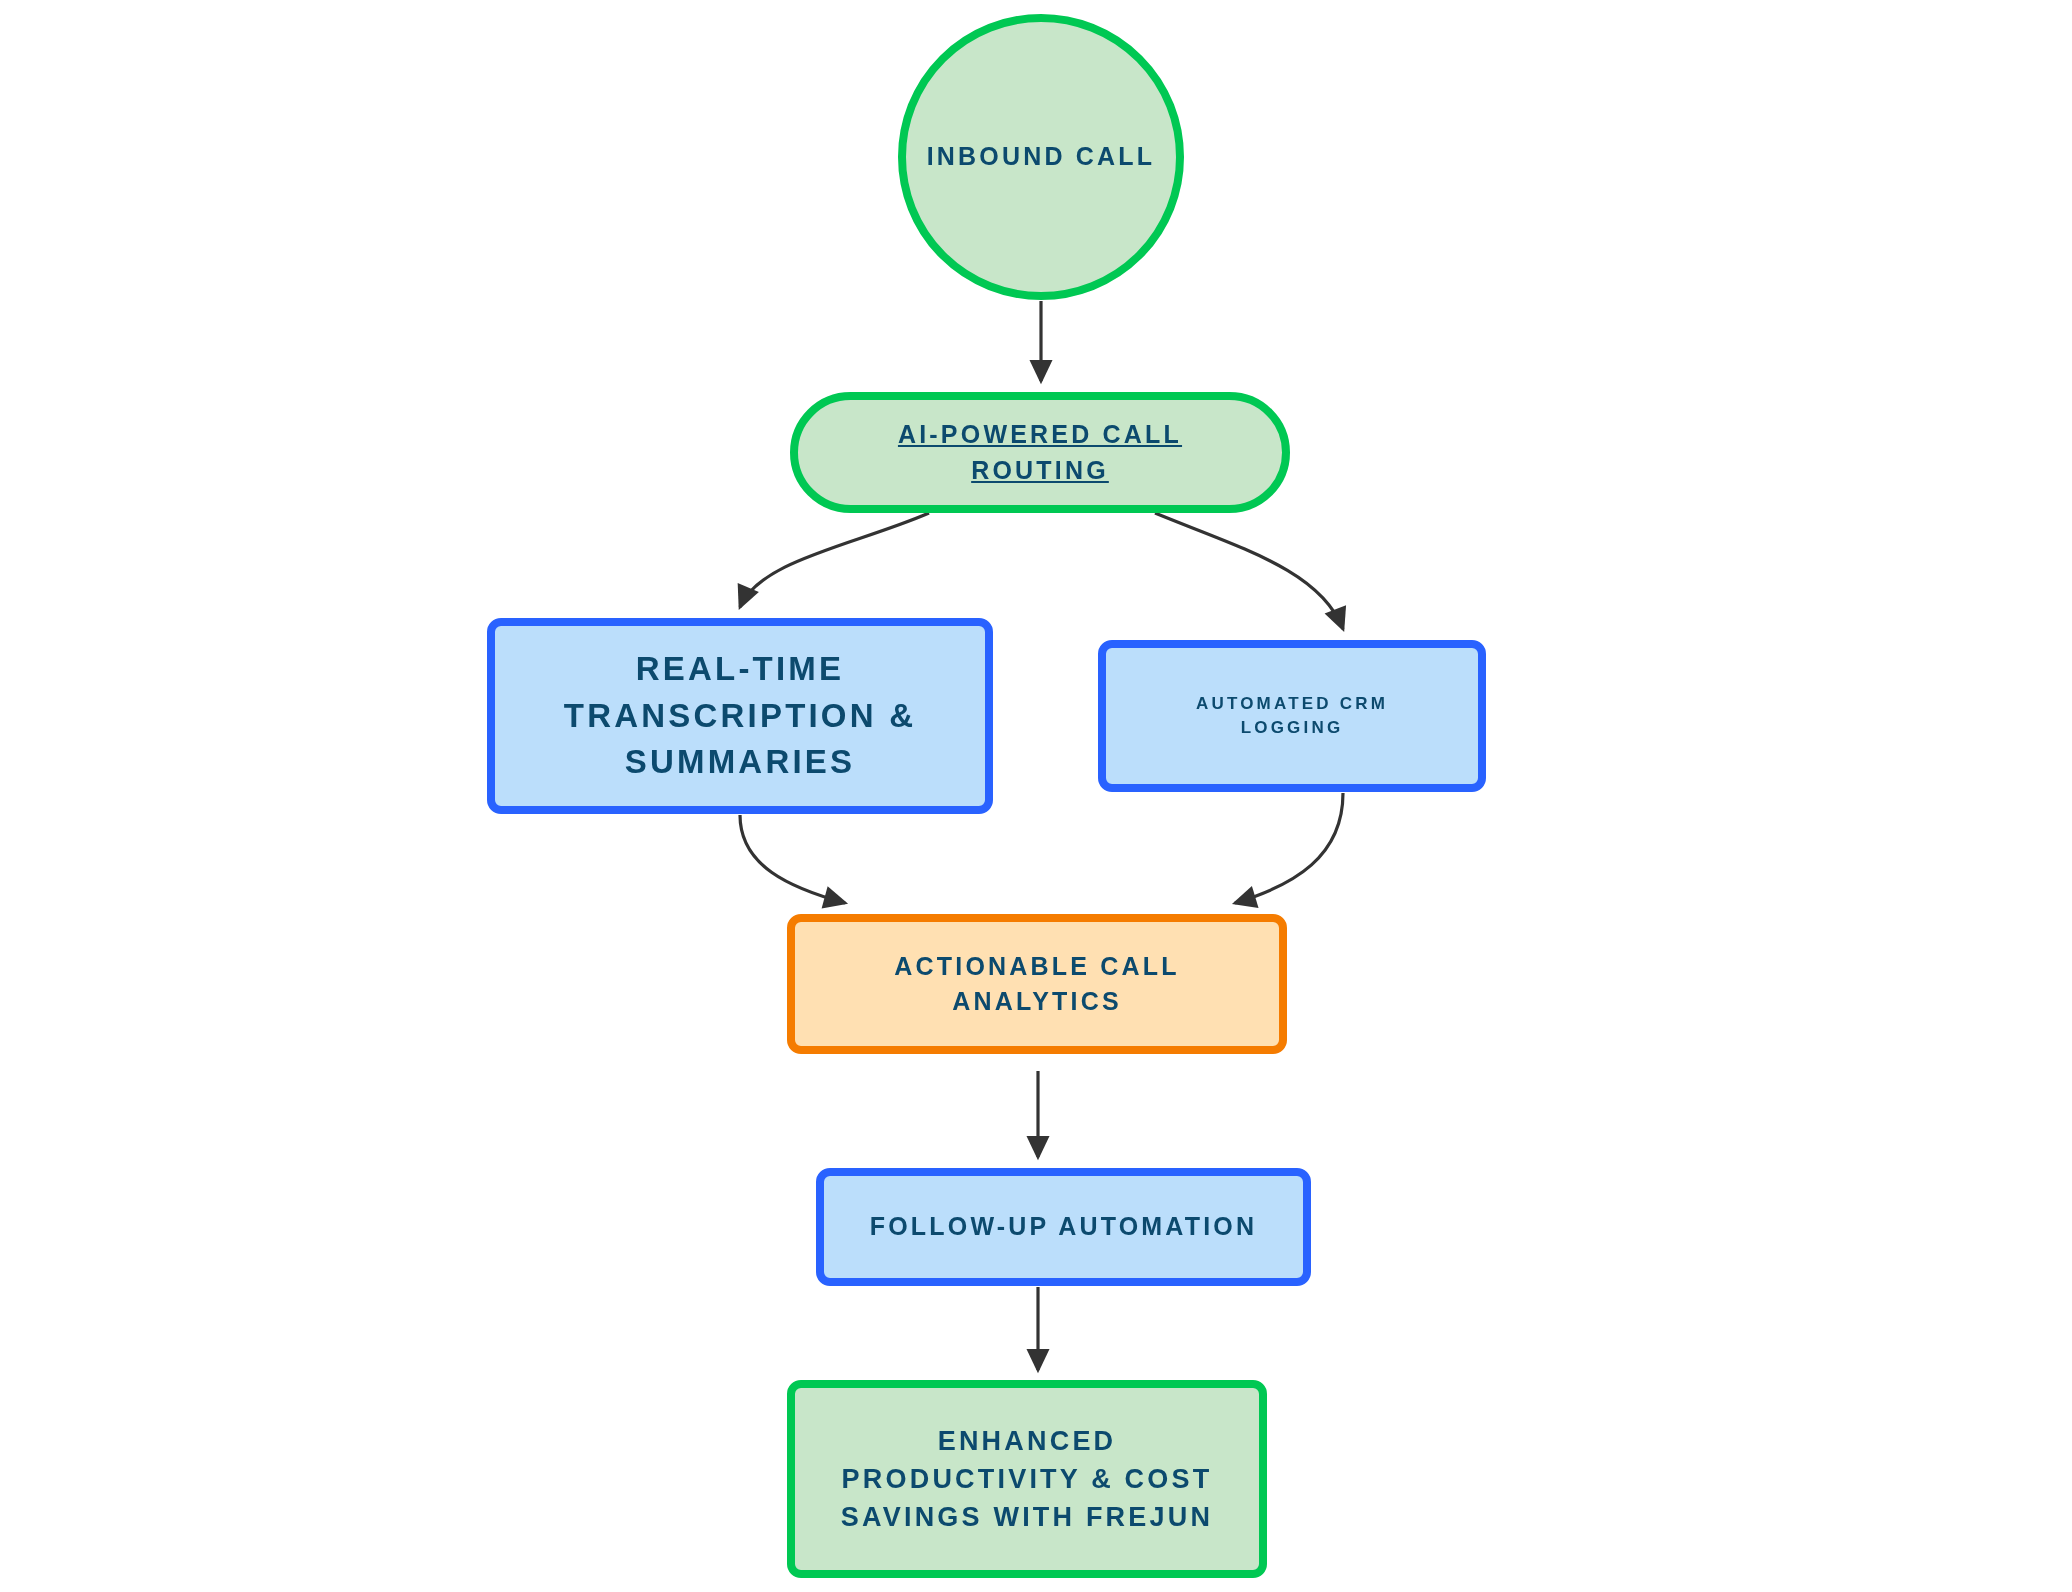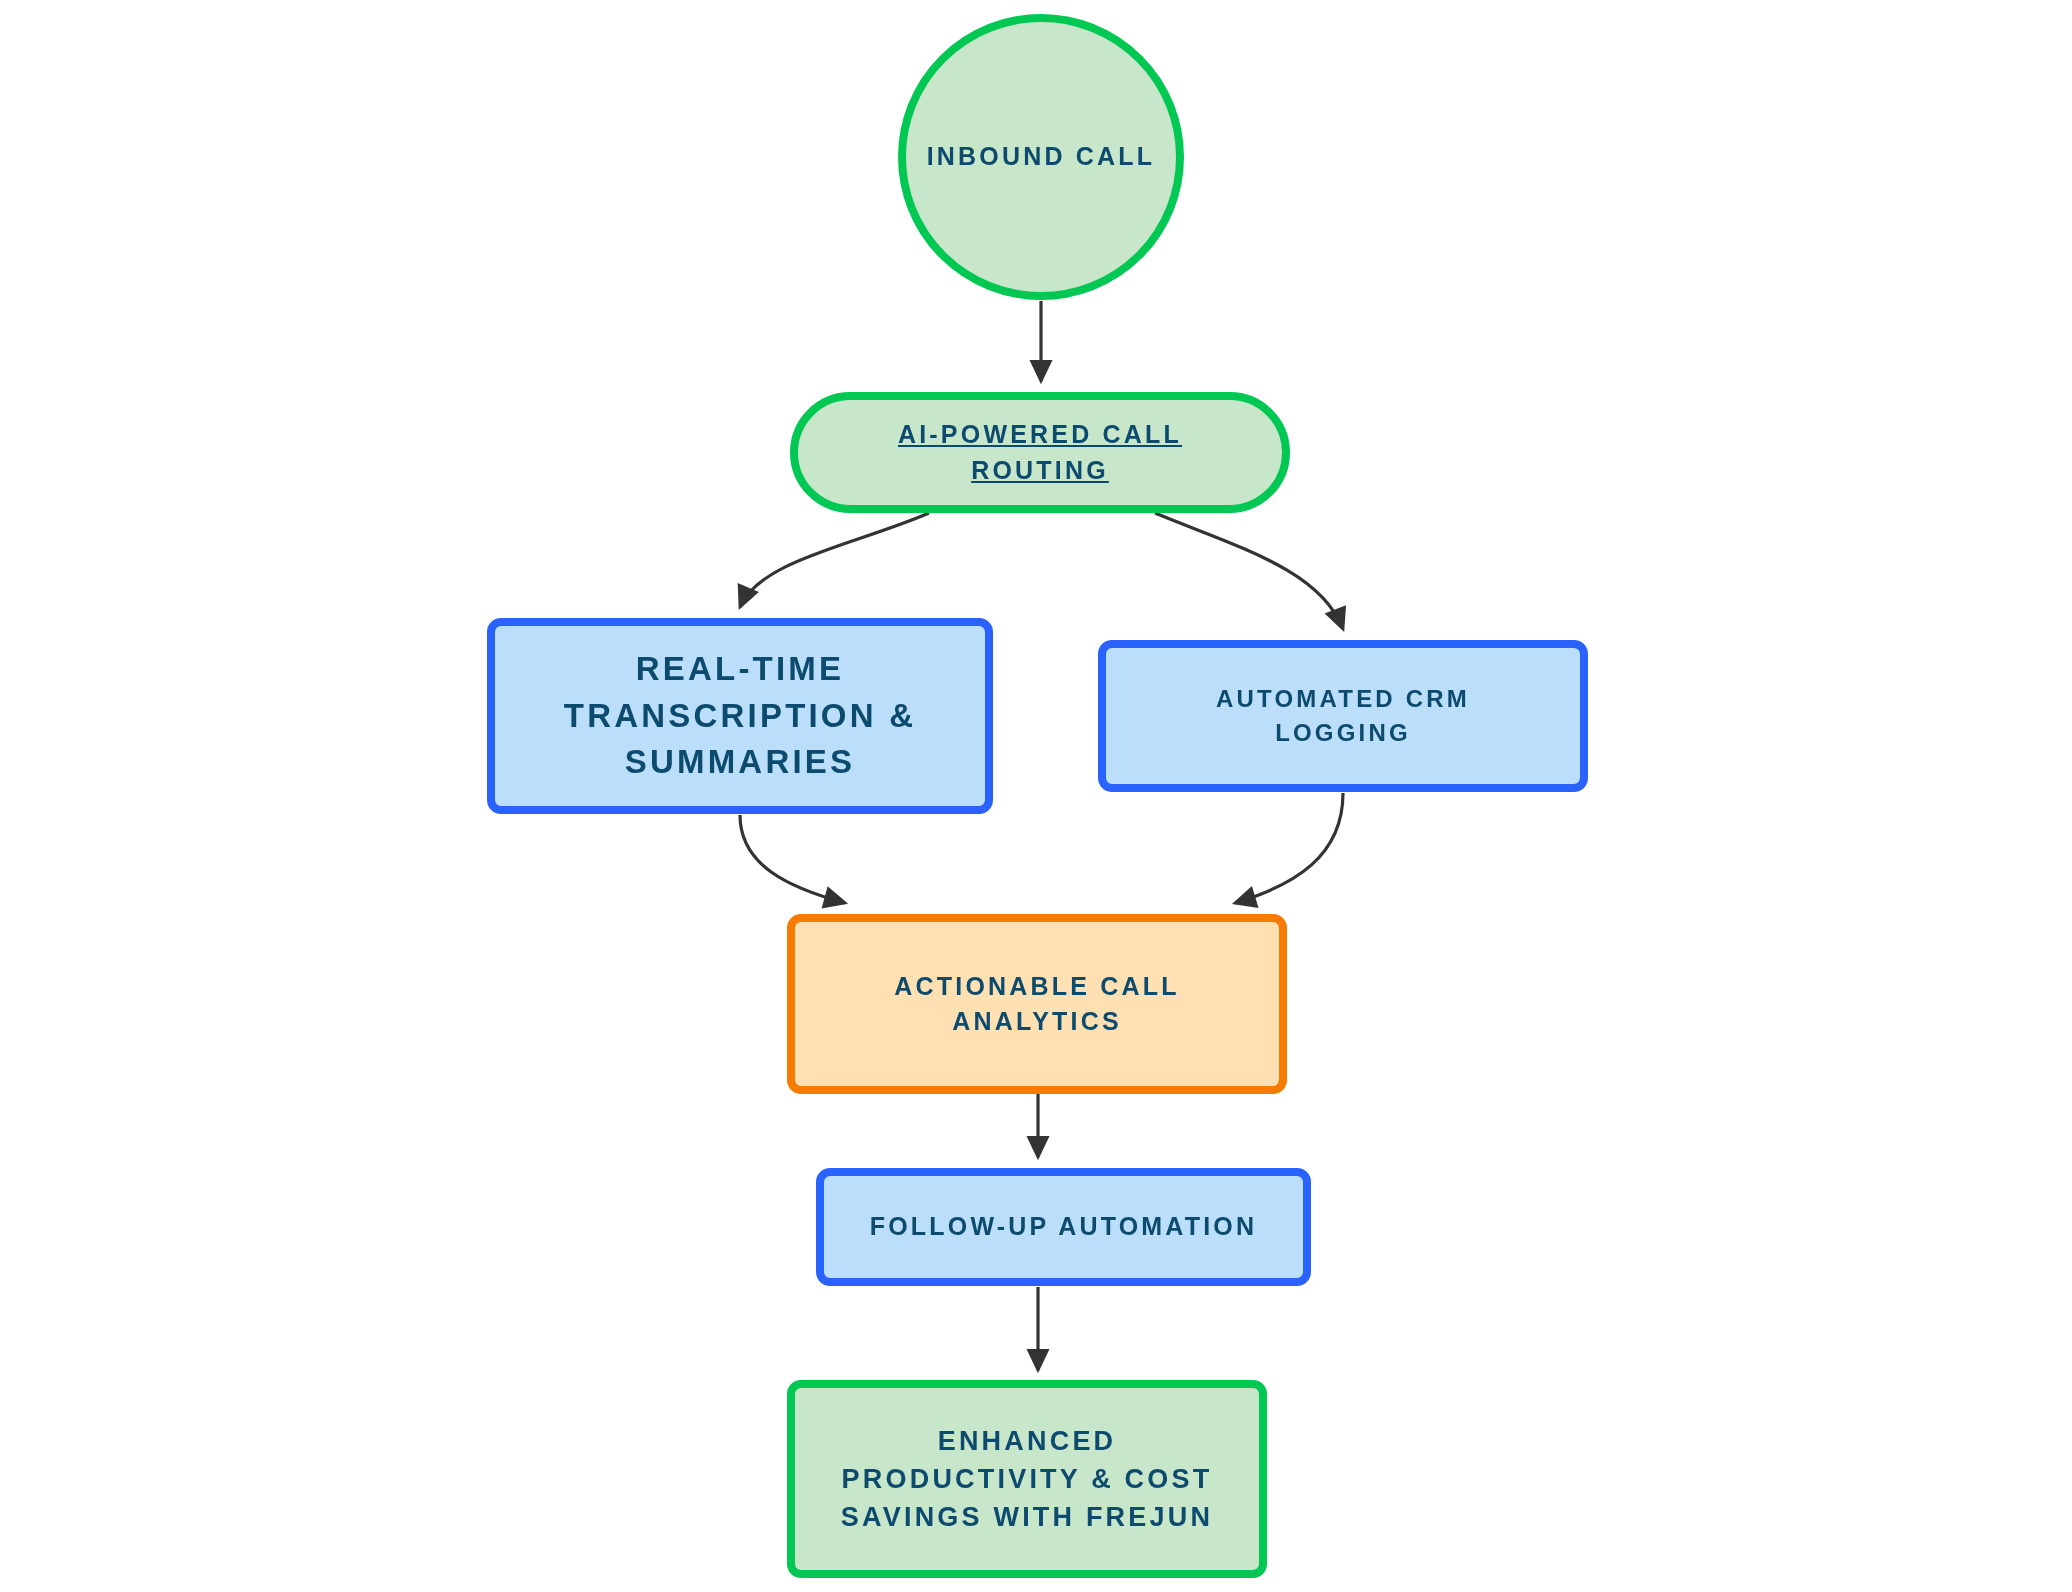--- a/index.html
+++ b/index.html
@@ -65,25 +65,25 @@
   #node-ai-routing {
     left: 790px;  top: 392px;  width: 500px;  height: 121px;
     font-size: 25px;
     text-decoration: underline;
   }
   #node-transcription {
     left: 487px;  top: 618px;  width: 506px;  height: 196px;
     font-size: 33px;
   }
   #node-crm-logging {
-    left: 1098px; top: 640px;  width: 490px;  height: 152px;
-    font-size: 24px;
+    left: 1098px; top: 640px;  width: 388px;  height: 152px;
+    font-size: 17px;
   }
   #node-analytics {
-    left: 787px;  top: 914px;  width: 500px;  height: 180px;
+    left: 787px;  top: 914px;  width: 500px;  height: 140px;
     font-size: 25px;
   }
   #node-followup {
     left: 790px;  top: 1168px; width: 495px;  height: 118px;
     font-size: 25px;
     margin-left: 26px;
   }
   #node-outcome {
     left: 787px;  top: 1380px; width: 480px;  height: 198px;
     font-size: 27px;

